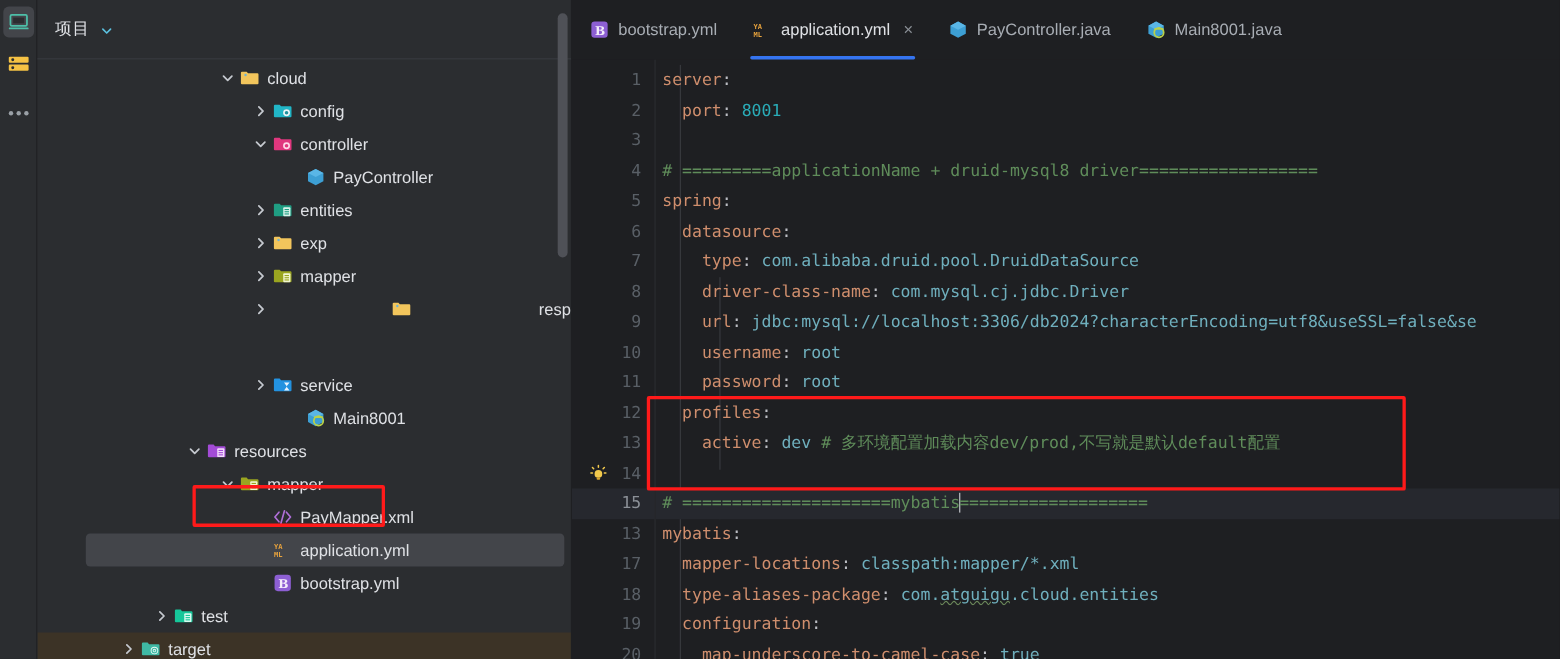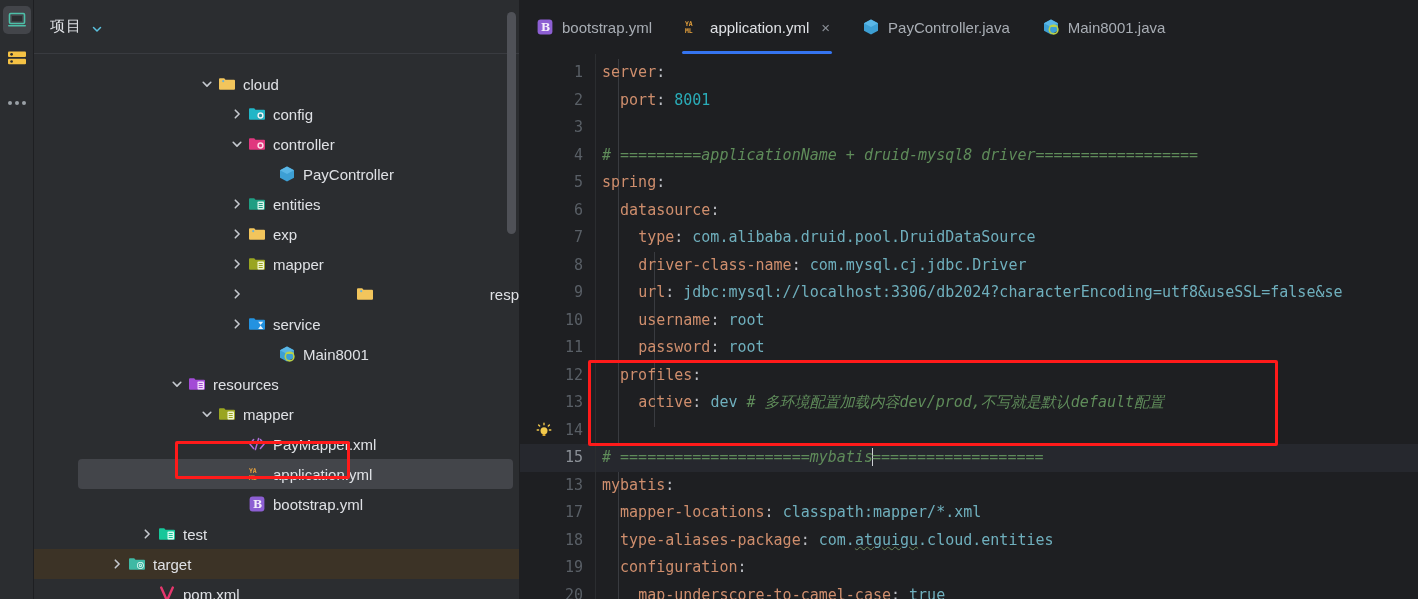--- a/index.html
+++ b/index.html
@@ -160,21 +160,21 @@
   }
   .cl {
     height: 27.5px; line-height: 27.5px;
     white-space: pre; padding-left: 6px;
     position: relative; color: #bcbec4;
   }
   .cl.cur { background: #26282e; }
   .k   { color: #cf8e6d; }      
   .str { color: #6fafbd; }      
   .num { color: #2aacb8; }      
-  .cmt { color: #5f8c5a; font-style: italic; }
+  .cmt { color: #5f8c5a; }
   .pln { color: #bcbec4; }
   .typo { text-decoration: underline; text-decoration-style: wavy;
           text-decoration-color: #6a8759; text-decoration-thickness: 1px; }
   .caret {
     display: inline-block; width: 0;
     border-left: 1.5px solid #cdd0d4;
     height: 18px; vertical-align: -4px;
     margin: 0 -1px;
   }
   
@@ -223,21 +223,21 @@
     <div class="project-header">
       <span class="project-title">项目</span>
       <span class="chev-down-sm">
         <svg width="12" height="12" viewBox="0 0 12 12">
             <path d="M2.5 4.5 L6 8 L9.5 4.5" fill="none" stroke="#5bc0de" stroke-width="1.5" stroke-linecap="round" stroke-linejoin="round"></path>
           </svg>
       </span>
     </div>
 
     <div class="tree" id="tree">
-        <div class="row" style="padding-left: 164px; margin-top: 13px;">
+        <div class="row" style="padding-left: 164px;">
           <span class="twisty">
             <svg width="14" height="14" viewBox="0 0 14 14">
               <path d="M3.2 5.3 7 9.1 10.8 5.3" fill="none" stroke="#c5c9cf" stroke-width="1.6" stroke-linecap="round" stroke-linejoin="round"></path>
             </svg>
           </span>
           <span class="ficon">
             <svg width="18" height="18" viewBox="0 0 18 18">
               <path d="M1 4.2a1 1 0 0 1 1-1h4.2l1.3 1.5H16a1 1 0 0 1 1 1v8a1 1 0 0 1-1 1H2a1 1 0 0 1-1-1z" fill="#f2c55c"></path>
               <circle cx="5.2" cy="6.2" r="1.1" fill="#6fb3d2"></circle>
             </svg>
@@ -338,21 +338,21 @@
             </svg>
           </span>
           <span class="ficon">
             <svg width="18" height="18" viewBox="0 0 18 18">
               <path d="M1 4.2a1 1 0 0 1 1-1h4.2l1.3 1.5H16a1 1 0 0 1 1 1v8a1 1 0 0 1-1 1H2a1 1 0 0 1-1-1z" fill="#f2c55c"></path>
               <circle cx="5.2" cy="6.2" r="1.1" fill="#6fb3d2"></circle>
             </svg>
           </span>
           <span class="rlabel">resp</span>
         </div>
-        <div class="row" style="padding-left: 194px;">
+        <div class="row" style="padding-left: 194px; margin-top: 39px;">
           <span class="twisty">
             <svg width="14" height="14" viewBox="0 0 14 14">
               <path d="M5.3 3.2 9.1 7 5.3 10.8" fill="none" stroke="#c5c9cf" stroke-width="1.6" stroke-linecap="round" stroke-linejoin="round"></path>
             </svg>
           </span>
           <span class="ficon">
             <svg width="18" height="18" viewBox="0 0 18 18">
               <path d="M1 4.2a1 1 0 0 1 1-1h4.2l1.3 1.5H16a1 1 0 0 1 1 1v8a1 1 0 0 1-1 1H2a1 1 0 0 1-1-1z" fill="#2392e0"></path>
               <path d="M10.2 6.8h5l-2.8 3.5 2.8 3.6h-5l2.6-3.6z" fill="#eaf4fd"></path>
             </svg>

